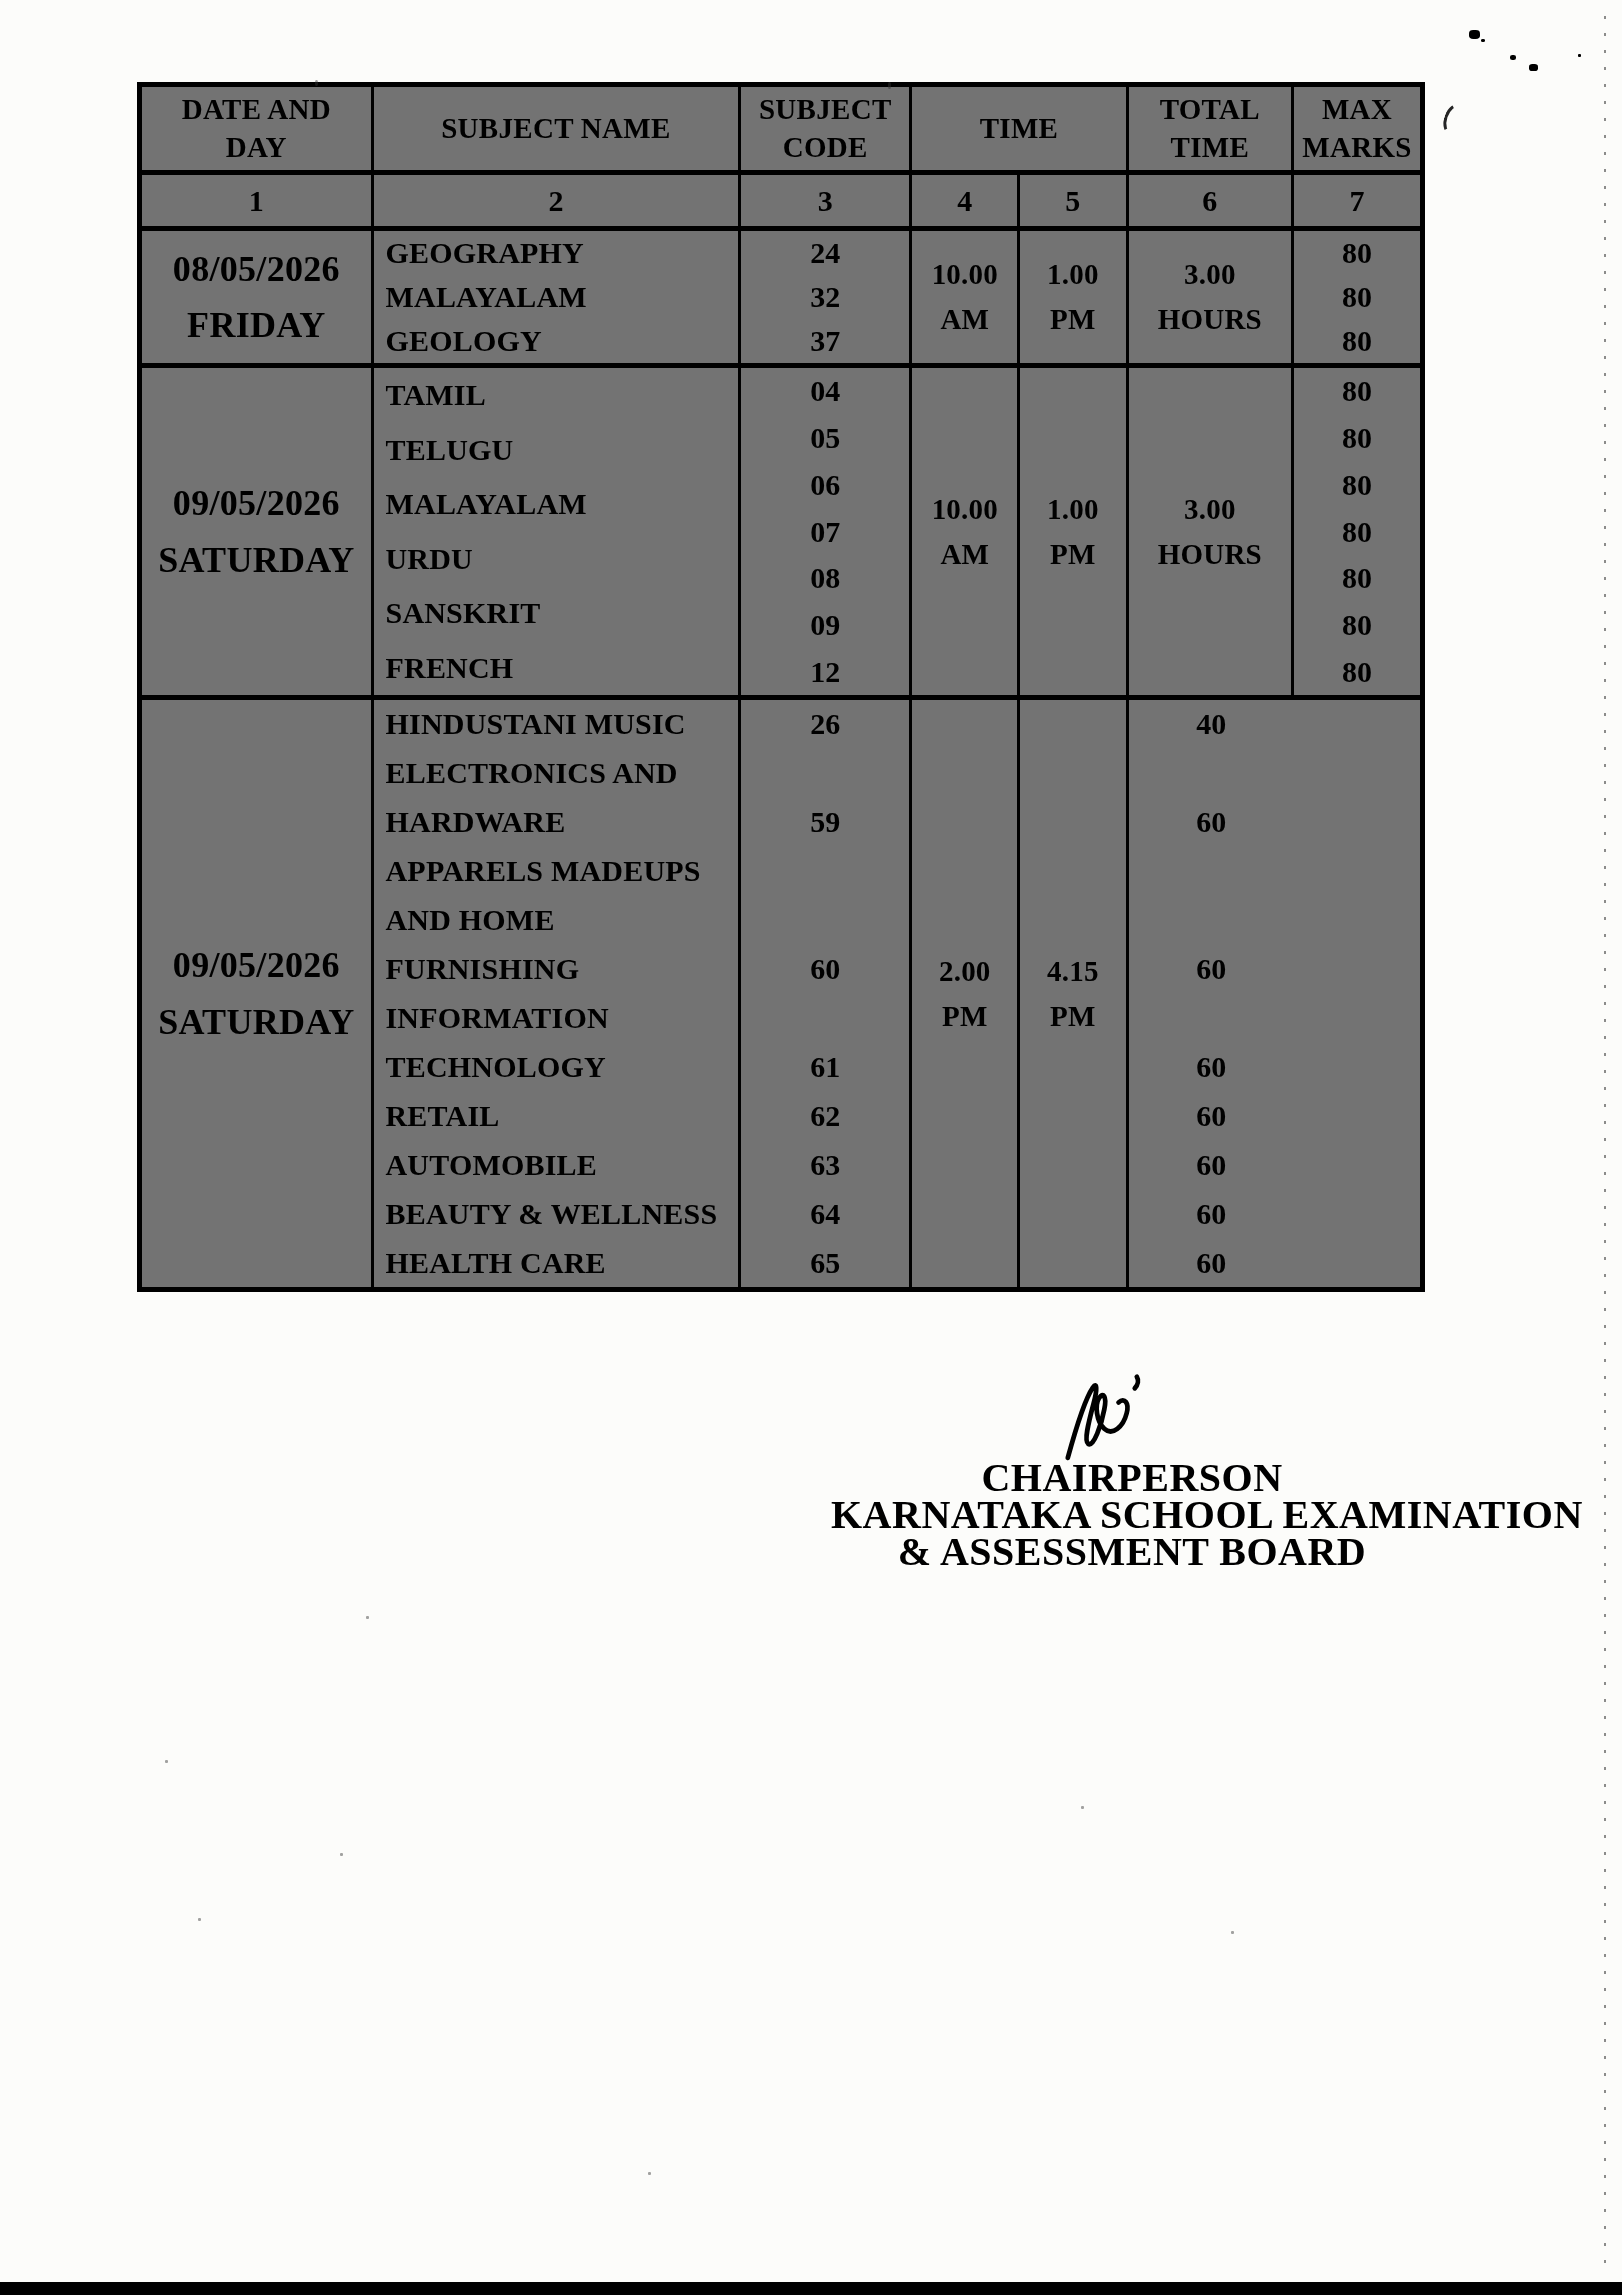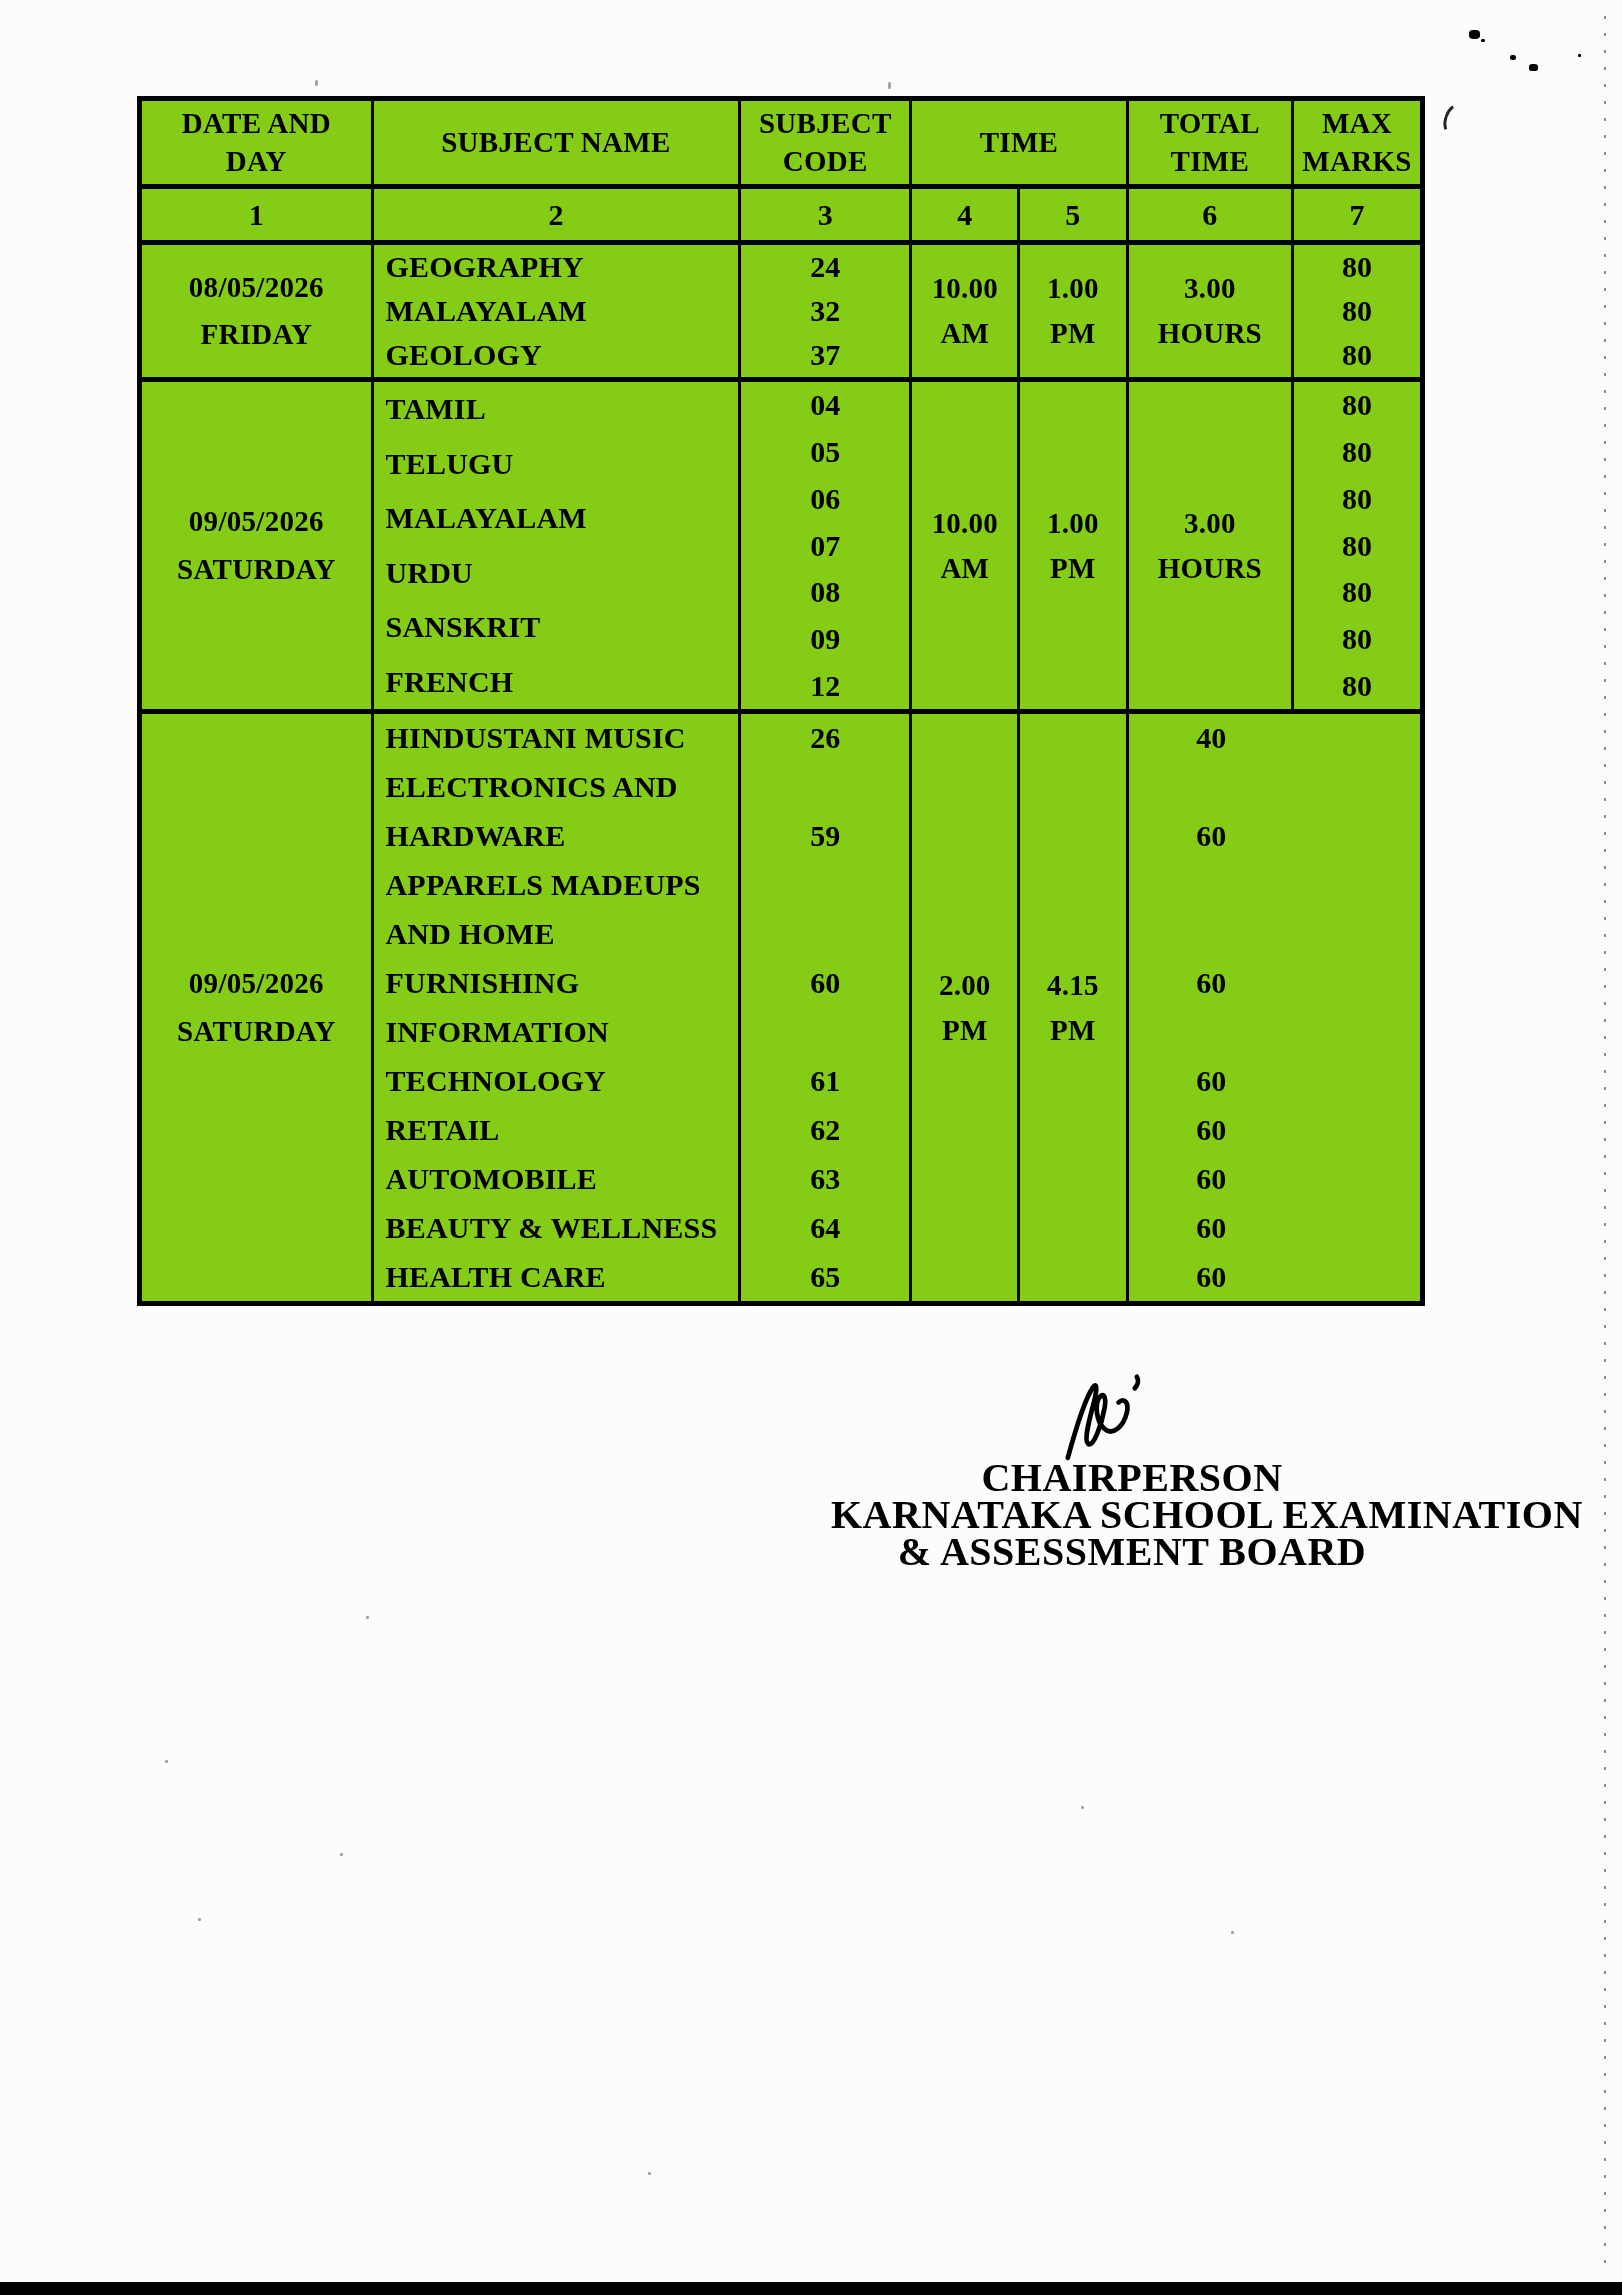--- a/index.html
+++ b/index.html
@@ -13,24 +13,24 @@
     font-weight: 700;
     color: #000;
     overflow: hidden;
     margin: 0 auto;
   }
 
   
   .timetable {
     position: absolute;
     left: 137px;
-    top: 96px;
+    top: 82px;
     width: 1288px;
     border: 5.9px solid #000;
-    background: #84cc16;
+    background: #737373;
   }
   .grid {
     display: grid;
     grid-template-columns: 357fr 566fr 264fr 166fr 167fr 255fr 194fr;
     grid-auto-rows: 100%;
   }
   .header-row { height: 88px; border-bottom: 5.2px solid #000; }
   .number-row { height: 56px;  border-bottom: 5.9px solid #000; }
   .block-row  { border-bottom: 5.2px solid #000; }
   #blocks .block-row:last-child { border-bottom: none; }
@@ -52,21 +52,21 @@
     white-space: pre-line;
     letter-spacing: 0.3px;
   }
   .time-span { grid-column: 4 / 6; }
 
   .ncell { font-size: 30px; }
 
   .date-cell {
     flex-direction: column;
     gap: 14.4px;
-    font-size: 29px;
+    font-size: 36px;
     letter-spacing: 0.3px;
   }
 
   .lines-cell {
     flex-direction: column;
     align-items: stretch;
     justify-content: stretch;
     text-align: right;
   }
   .line { flex: 1 1 0; display: flex; align-items: center; }

